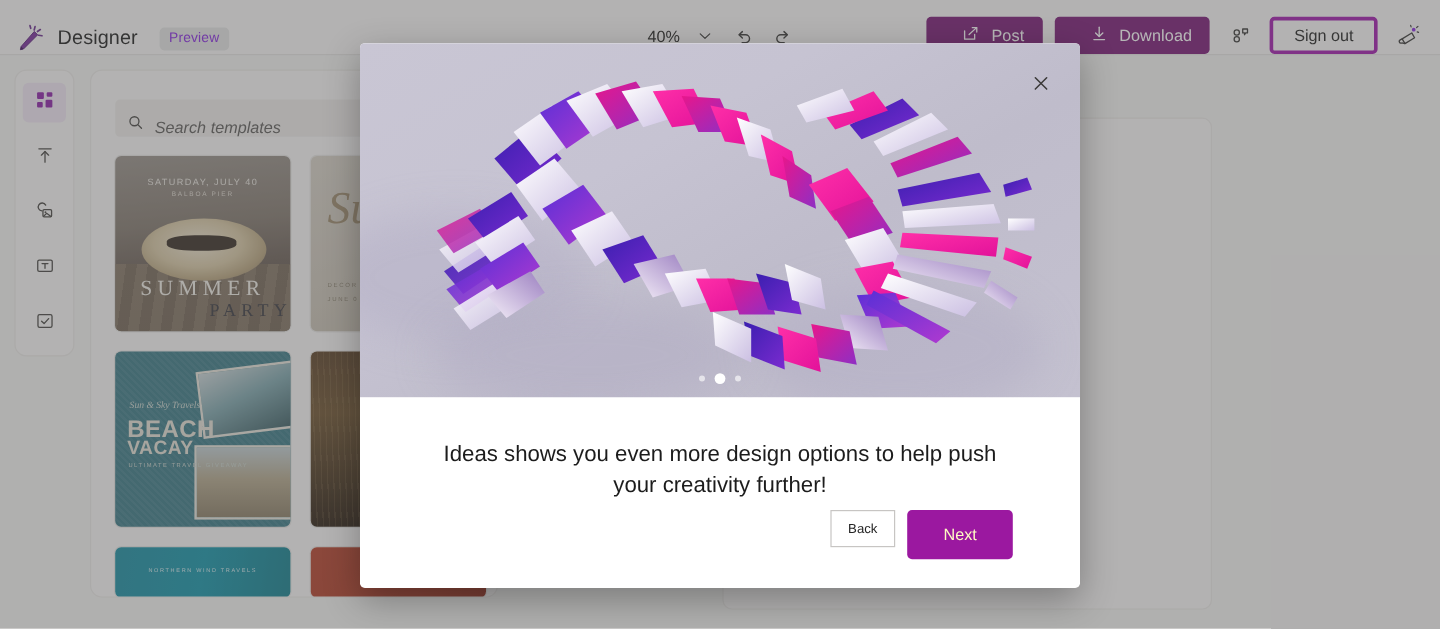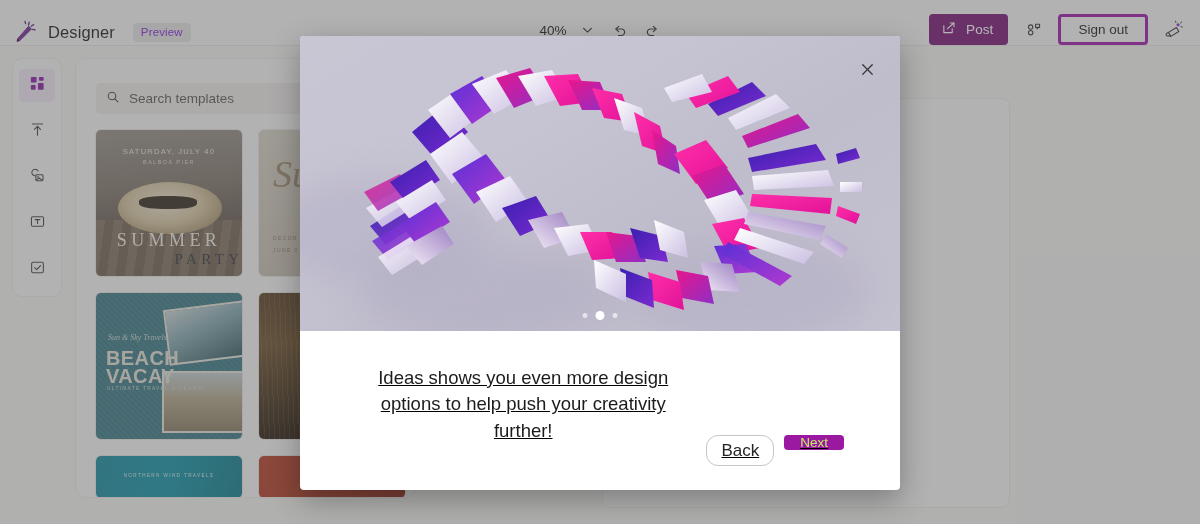--- a/index.html
+++ b/index.html
@@ -48,21 +48,21 @@
   }
 
   .topright {
     margin-left: auto; display: flex; align-items: center; gap: 10px;
     padding-right: 12px;
   }
   .btn-primary {
     display: flex; align-items: center; gap: 9px;
     background: #7b1a78; color: #ffffff;
     border: none; border-radius: 4px;
-    height: 31px; padding: 0 15px 0 12px;
+    height: 31px; padding: 0 15px 0 29px;
     font-size: 13.5px; font-family: inherit; cursor: pointer;
     letter-spacing: .1px;
   }
   .btn-outline {
     background: #faf9f8; color: #242424;
     border: 3px solid #a21caf; border-radius: 4px;
     height: 31px; padding: 0 17px;
     font-size: 13.5px; font-family: inherit; cursor: pointer;
   }
 
@@ -89,24 +89,25 @@
     position: absolute; left: 75px; top: 58px;
     width: 340px; height: 440px;
     background: #faf9f8;
     border: 1px solid #eceae8;
     border-radius: 10px;
     overflow: hidden;
     z-index: 1;
   }
   .search-wrap { padding: 24px 20px 12px; }
   .search-box {
-    display: flex; align-items: center; gap: 9px;
+    display: flex; align-items: flex-end; gap: 9px;
     background: #efedeb; border-radius: 4px;
     height: 31px; padding: 0 10px;
     cursor: text;
+    font-style: italic;
   }
   .search-ph { font-size: 13.5px; color: #605e5c; }
 
   .tpl-grid {
     display: grid; grid-template-columns: 146px 146px;
     gap: 17px 17px;
     padding: 4px 20px 20px;
   }
   .tpl-card {
     width: 146px; height: 146px;
@@ -262,42 +263,41 @@
   }
 
   .dots {
     position: absolute; left: 50%; transform: translateX(-50%);
     bottom: 11px; display: flex; align-items: center; gap: 8px; z-index: 4;
   }
   .dot { width: 5px; height: 5px; border-radius: 50%; background: rgba(255,255,255,.62); cursor: pointer; }
   .dot.active { width: 9px; height: 9px; background: #ffffff; }
 
   .modal-body {
-    flex: 1; display: flex; flex-direction: row;
+    flex: 1; display: flex; flex-direction: column;
     padding: 26px 40px 18px;
-    text-decoration: underline;
   }
   .modal-text {
     font-size: 18.5px; line-height: 1.42; color: #1c1c1c;
     text-align: center; padding: 8px 22px 0;
   }
   .modal-actions {
     margin-top: auto; display: flex; justify-content: flex-end; gap: 10px;
     padding-right: 16px; padding-bottom: 6px;
   }
   .btn-back {
     background: #ffffff; color: #242424;
-    border: 1px solid #c7c5c3; border-radius: 12px;
+    border: 1px solid #c7c5c3; border-radius: 0;
     min-width: 54px; height: 31px; padding: 0 14px;
-    font-size: 17px; font-family: inherit; cursor: pointer;
+    font-size: 11px; font-family: inherit; cursor: pointer;
   }
   .btn-next {
-    background: #9b18a0; color: #bef264;
+    background: #9b18a0; color: #fef9c3;
     border: none; border-radius: 4px;
-    min-width: 54px; height: 15px; padding: 0 16px;
+    min-width: 54px; height: 41px; padding: 0 30px;
     font-size: 13.5px; font-family: inherit; cursor: pointer;
   }
 </style>
 </head>
 <body>
 
 <div id="app">
 
   <div class="topbar">
     <div class="brand">
@@ -343,20 +343,30 @@
         <span>
           <svg viewBox="0 0 18 18" width="16" height="16">
             <path d="M3.2 6.4 V14.2 H12.6 V9.8" fill="none" stroke="#ffffff" stroke-width="1.25" stroke-linecap="round" stroke-linejoin="round"></path>
             <path d="M7.4 9.8 L14.4 3.4" fill="none" stroke="#ffffff" stroke-width="1.25" stroke-linecap="round"></path>
             <polyline points="10.4,3.4 14.6,3.4 14.6,7.6" fill="none" stroke="#ffffff" stroke-width="1.25" stroke-linecap="round" stroke-linejoin="round"></polyline>
           </svg>
         </span>
         <span>Post</span>
       </button>
 
+      <button class="btn-primary">
+        <span>
+          <svg viewBox="0 0 18 18" width="16" height="16">
+            <line x1="9" y1="3" x2="9" y2="11.6" stroke="#ffffff" stroke-width="1.25" stroke-linecap="round"></line>
+            <polyline points="5.6,8.4 9,11.8 12.4,8.4" fill="none" stroke="#ffffff" stroke-width="1.25" stroke-linecap="round" stroke-linejoin="round"></polyline>
+            <line x1="4" y1="14.6" x2="14" y2="14.6" stroke="#ffffff" stroke-width="1.25" stroke-linecap="round"></line>
+          </svg>
+        </span>
+        <span>Download</span>
+      </button>
 
       <button class="icon-btn">
         <svg viewBox="0 0 20 20" width="19" height="19">
           <circle cx="7" cy="7.4" r="2.3" fill="none" stroke="#3b3a39" stroke-width="1.15"></circle>
           <circle cx="7" cy="13.4" r="2.3" fill="none" stroke="#3b3a39" stroke-width="1.15"></circle>
           <path d="M12.2 4.4 h4.2 v3.4 h-1.6 l-1 1.6 v-1.6 h-1.6 z" fill="none" stroke="#3b3a39" stroke-width="1.15" stroke-linejoin="round"></path>
         </svg>
       </button>
 
       <button class="btn-outline">Sign out</button>
@@ -455,21 +465,21 @@
         <div class="tiny" style="top:105px;">DECOR</div>
         <div class="tiny" style="top:117px;">JUNE 0</div>
       </div>
 
       <div class="tpl-card c-beach">
         <div class="texture"></div>
         <div class="ph1"></div>
         <div class="ph2"></div>
         <div class="cursive">Sun &amp; Sky Travels</div>
         <div class="wordline" style="top:54px; font-size:20px;">BEACH</div>
-        <div class="wordline" style="top:72px; font-size:20px;">VACAY</div>
+        <div class="wordline" style="top:72px; font-size:16px;">VACAY</div>
         <div class="subline">ULTIMATE TRAVEL GIVEAWAY</div>
       </div>
 
       <div class="tpl-card c-field">
         <div class="grass"></div>
         <div class="sun"></div>
       </div>
 
       <div class="tpl-card squat c-teal">
         <div class="ln">NORTHERN WIND TRAVELS</div>

